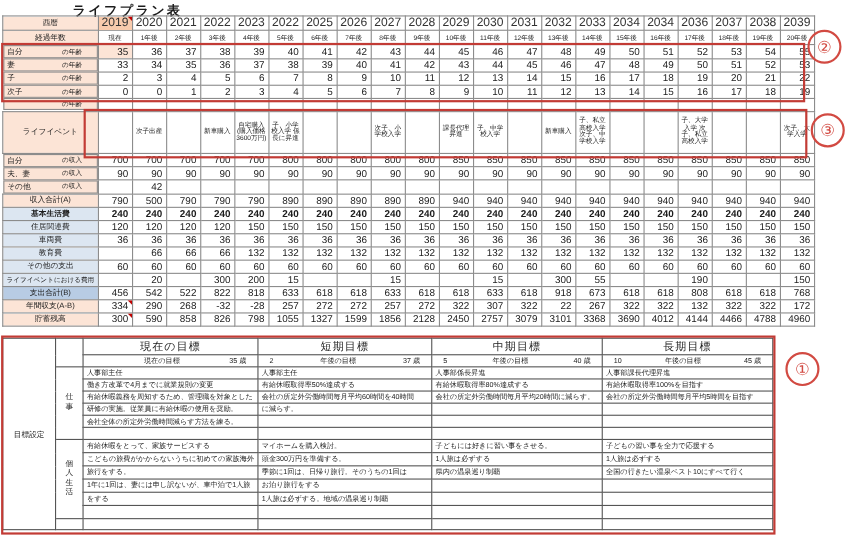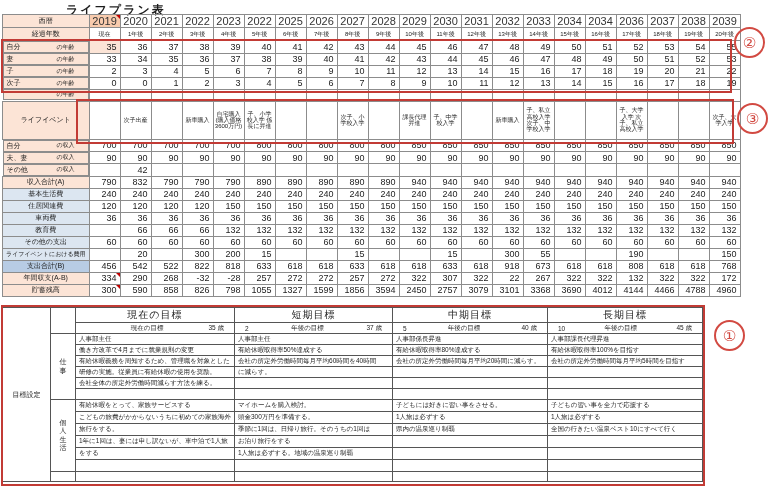--- a/index.html
+++ b/index.html
@@ -366,42 +366,42 @@
         <td class="num"></td>
         <td class="num"></td>
         <td class="num"></td>
         <td class="num"></td>
         <td class="num"></td>
         <td class="num"></td>
       </tr>
       <tr style="height: 12px;">
         <td class="lbl peach fs7 cen">収入合計(A)</td>
         <td class="num">790</td>
-        <td class="num">832</td>
+        <td class="num">500</td>
         <td class="num">790</td>
         <td class="num">790</td>
         <td class="num">790</td>
         <td class="num">890</td>
         <td class="num">890</td>
         <td class="num">890</td>
         <td class="num">890</td>
         <td class="num">890</td>
         <td class="num">940</td>
         <td class="num">940</td>
         <td class="num">940</td>
         <td class="num">940</td>
         <td class="num">940</td>
         <td class="num">940</td>
         <td class="num">940</td>
         <td class="num">940</td>
         <td class="num">940</td>
         <td class="num">940</td>
         <td class="num">940</td>
       </tr>
-      <tr style="height: 12px;">
+      <tr style="height: 12px; font-weight: bold;">
         <td class="lbl blue fs7 cen">基本生活費</td>
         <td class="num">240</td>
         <td class="num">240</td>
         <td class="num">240</td>
         <td class="num">240</td>
         <td class="num">240</td>
         <td class="num">240</td>
         <td class="num">240</td>
         <td class="num">240</td>
         <td class="num">240</td>
@@ -590,21 +590,21 @@
         <td class="lbl peach fs7 cen">貯蓄残高</td>
         <td class="num rel">300<i class="tri"></i></td>
         <td class="num">590</td>
         <td class="num">858</td>
         <td class="num">826</td>
         <td class="num">798</td>
         <td class="num">1055</td>
         <td class="num">1327</td>
         <td class="num">1599</td>
         <td class="num">1856</td>
-        <td class="num">3594</td>
+        <td class="num">2128</td>
         <td class="num">2450</td>
         <td class="num">2757</td>
         <td class="num">3079</td>
         <td class="num">3101</td>
         <td class="num">3368</td>
         <td class="num">3690</td>
         <td class="num">4012</td>
         <td class="num">4144</td>
         <td class="num">4466</td>
         <td class="num">4788</td>

